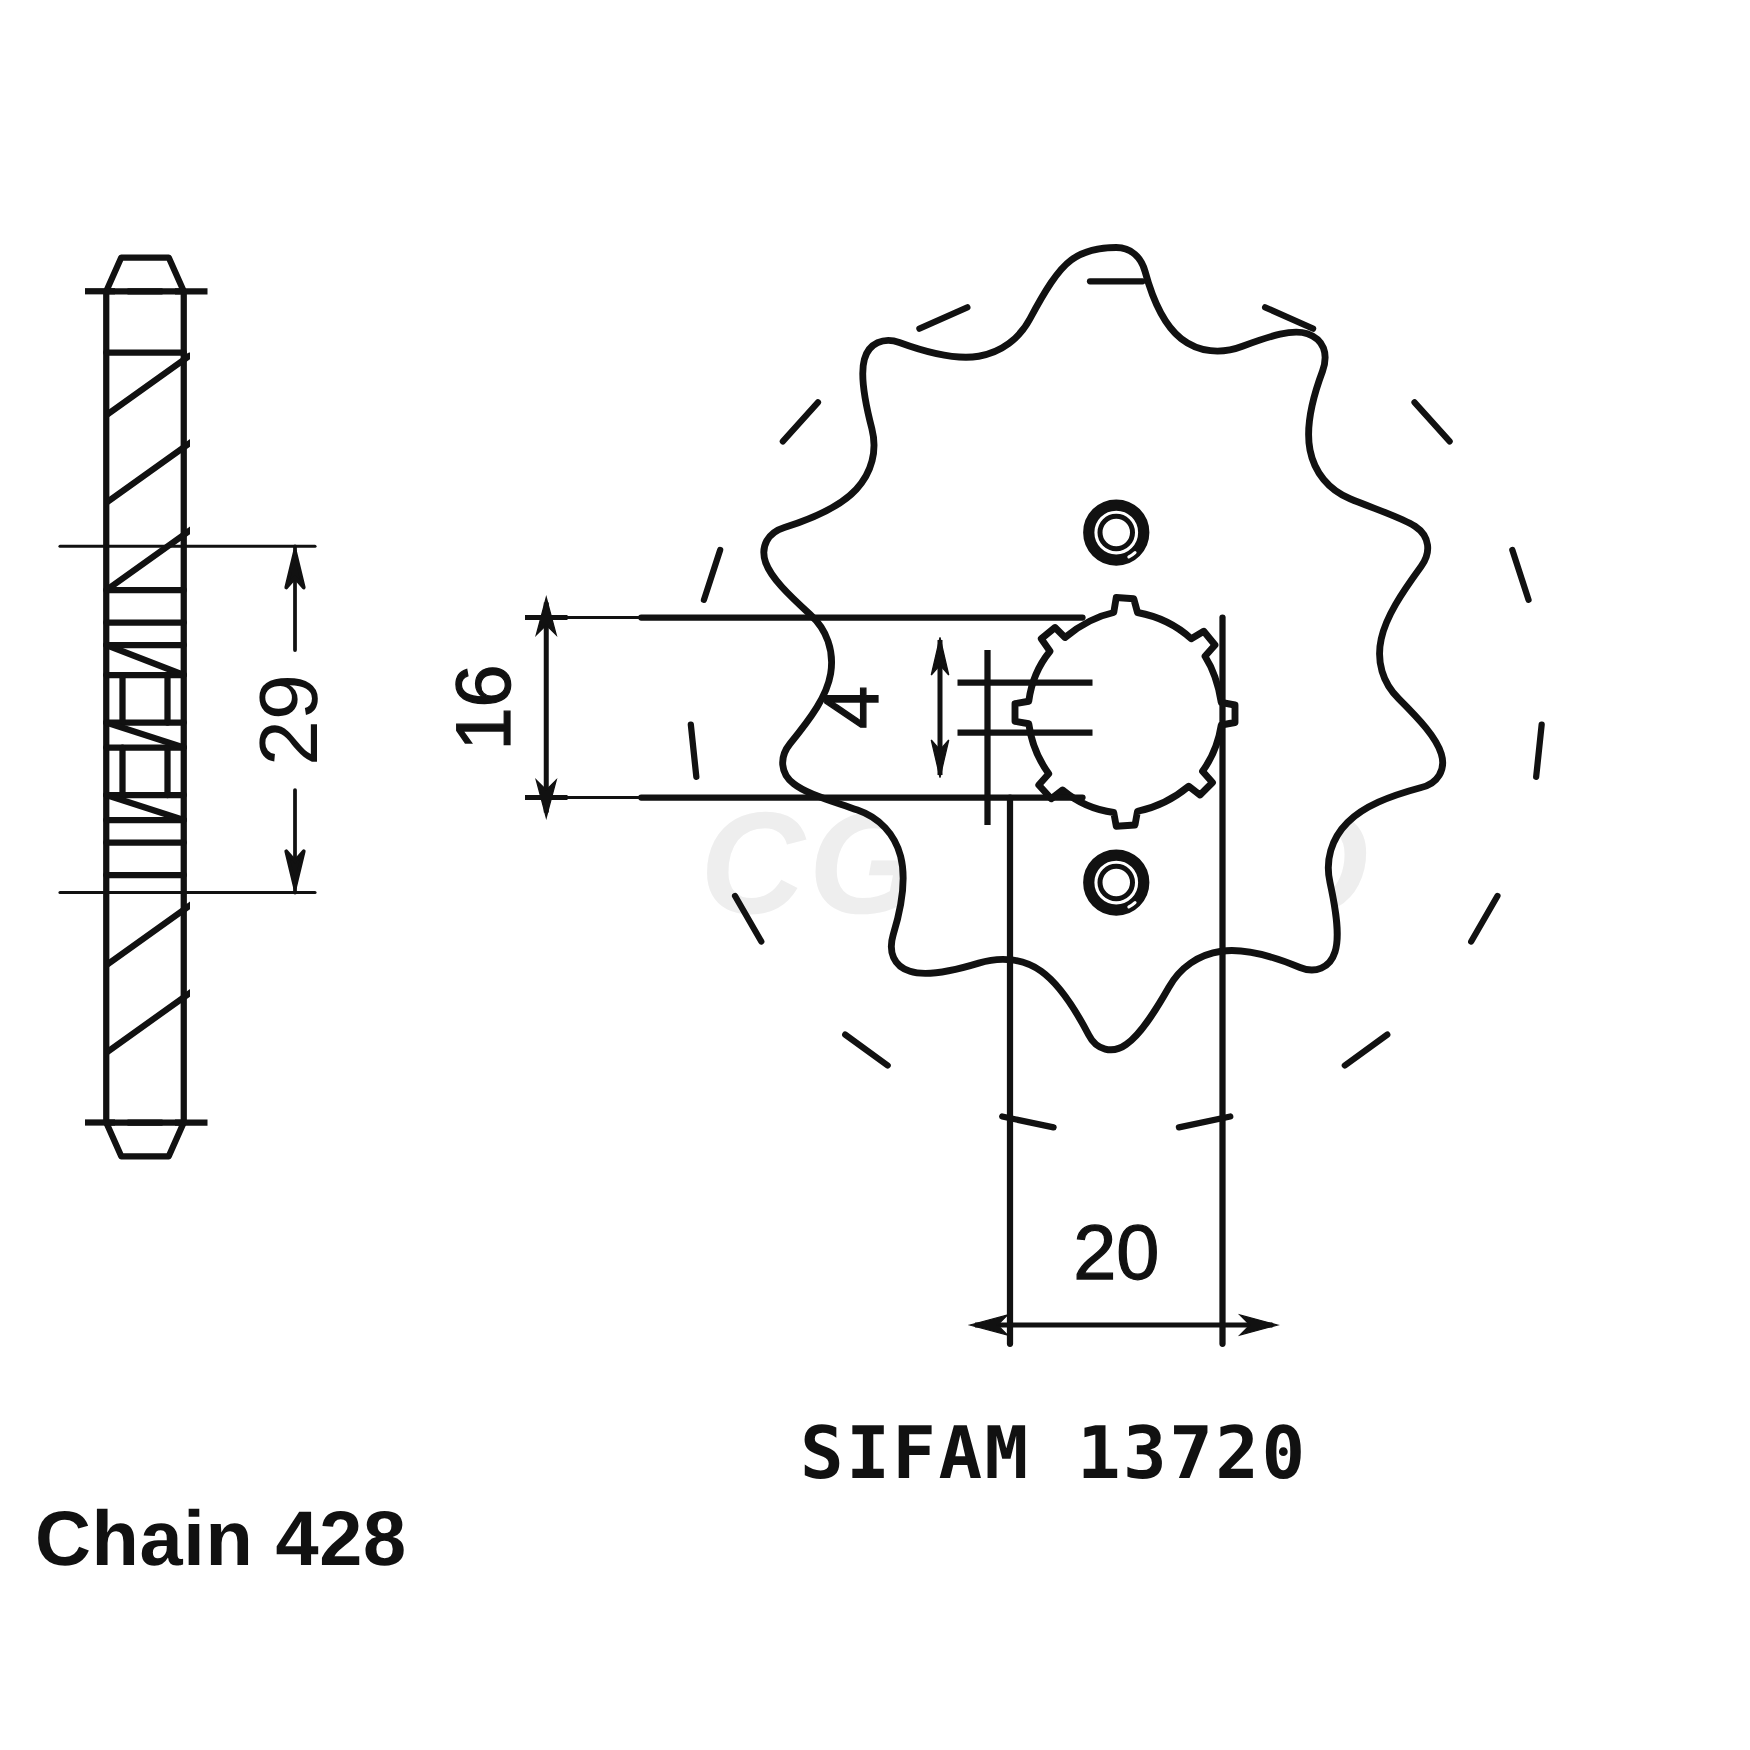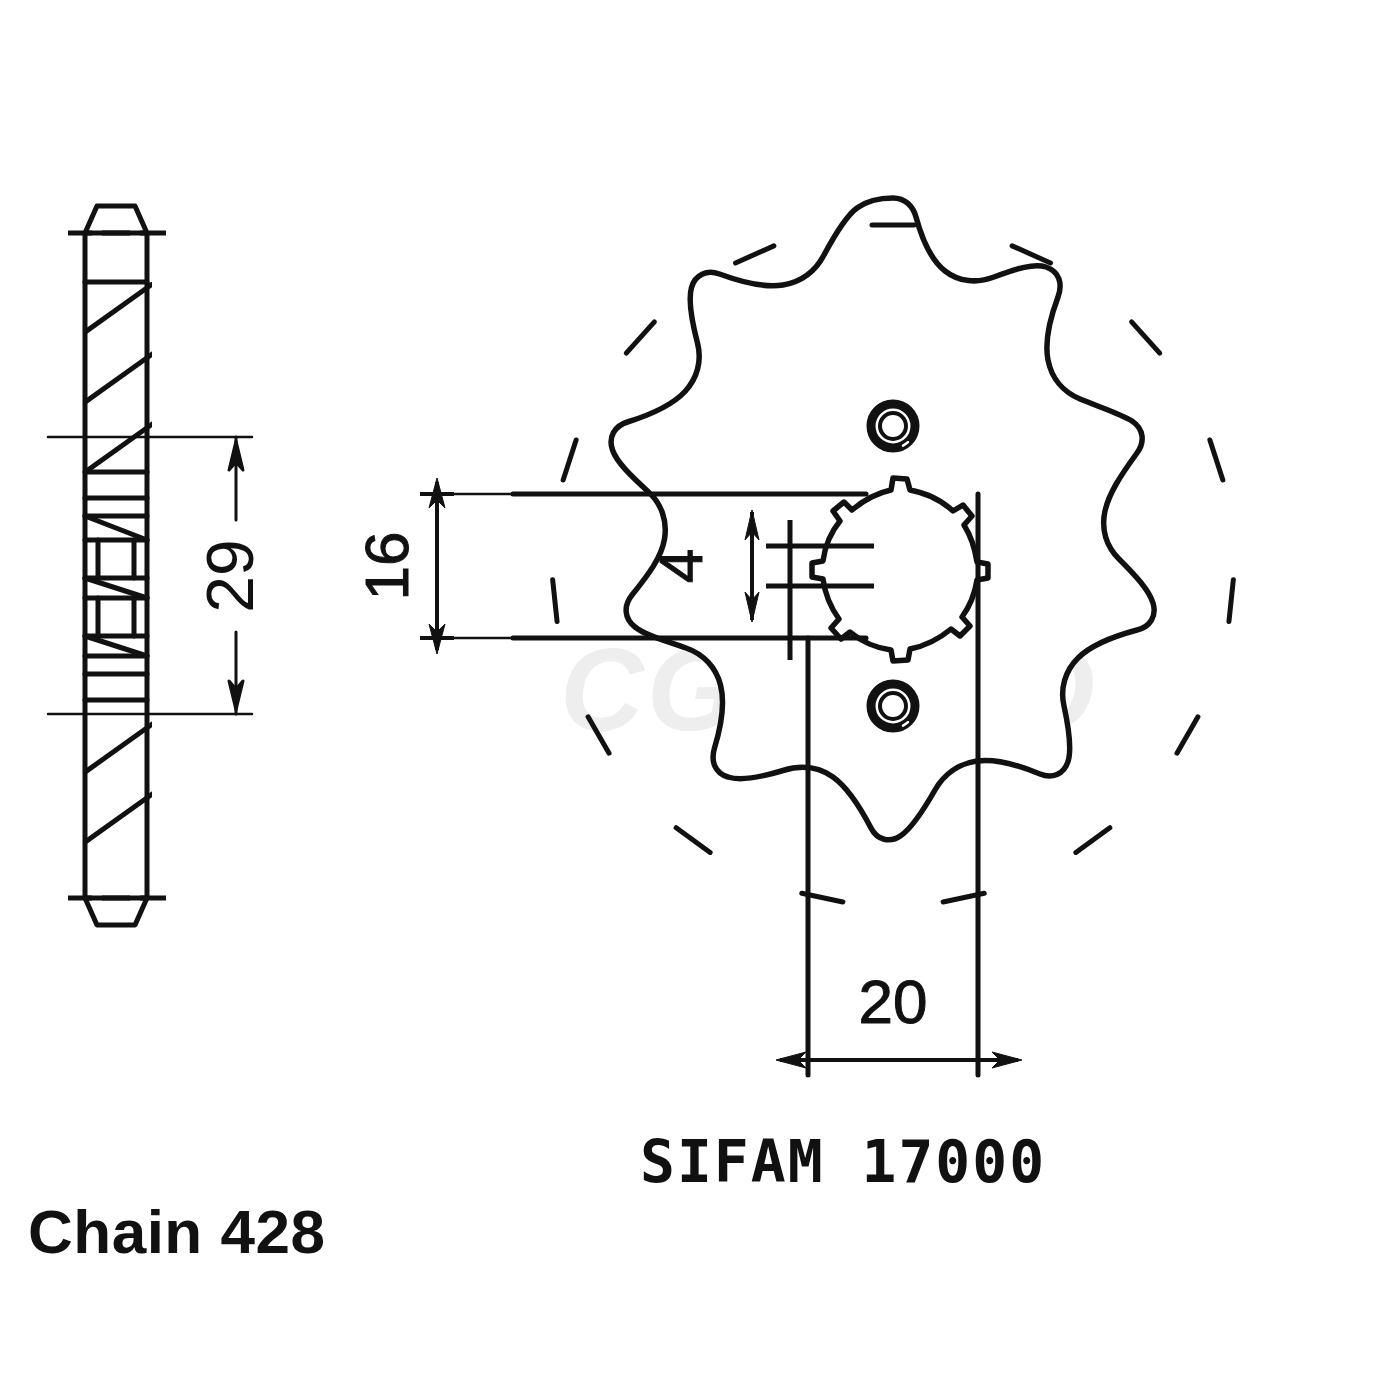--- a/index.html
+++ b/index.html
@@ -364,17 +364,17 @@
 
       <line x1="780" y1="1060" x2="1018" y2="1060" stroke-width="4" fill="none"></line>
 
       <path d="M776,1060 L806,1052 L798,1060 L806,1068 Z"></path>
       <path d="M1022,1060 L992,1052 L1000,1060 L992,1068 Z"></path>
       <text x="893" y="1007" fill="#111111" font-family="'Liberation Sans', sans-serif" font-size="62" text-anchor="middle" dominant-baseline="middle">20</text>
     </g>
 
   </svg>
 
-  <div class="lbl-part">SIFAM  17000</div>
+  <div class="lbl-part">SIFAM  13720</div>
 
   <div class="lbl-chain">Chain 428</div>
 
 </div>
 
 </body></html>

